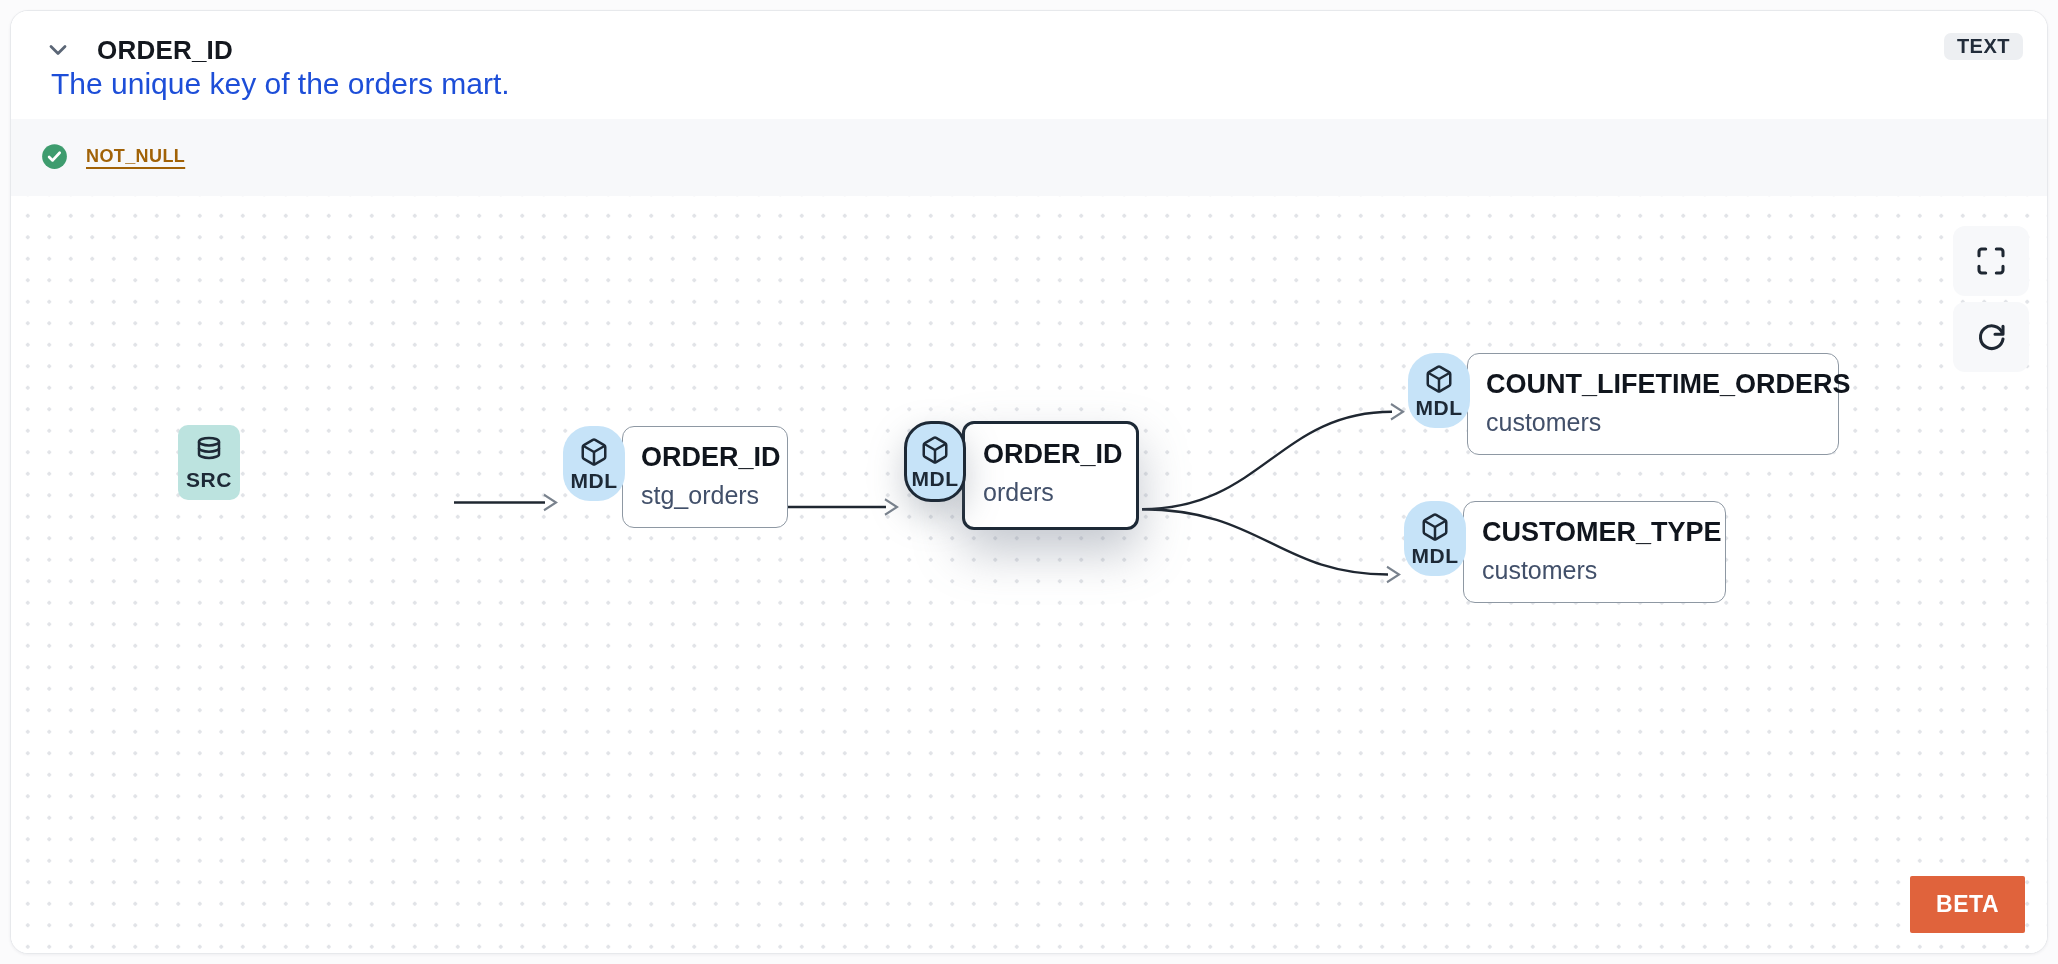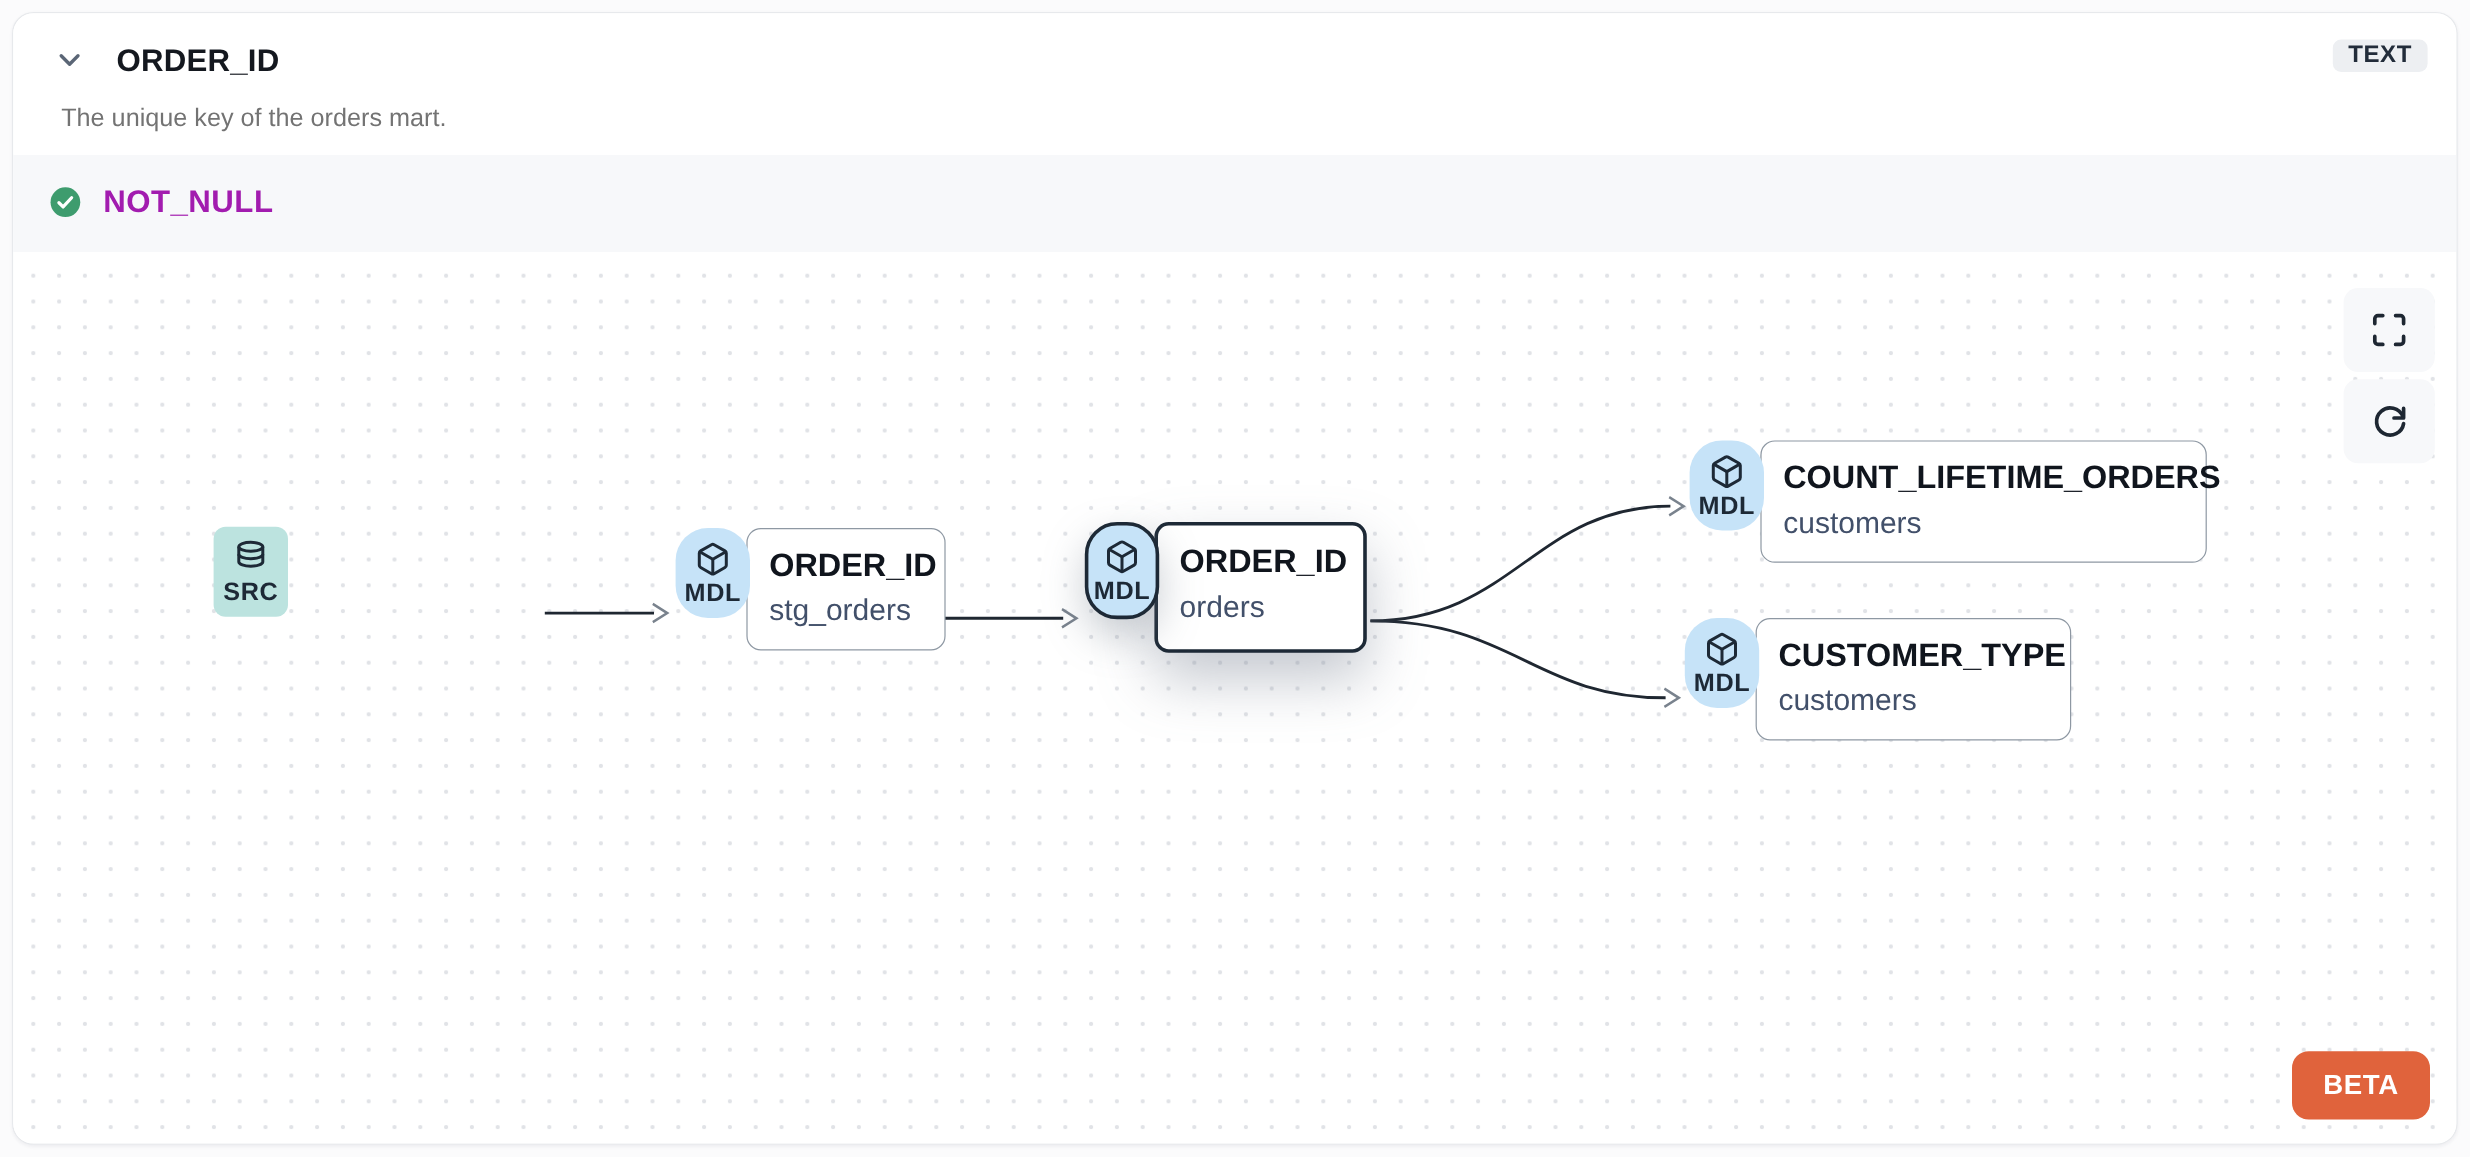--- a/index.html
+++ b/index.html
@@ -17,29 +17,29 @@
   .hdr { position:relative; background:#ffffff; padding:22px 24px 18px 30px; }
   .hdr-row { display:flex; align-items:center; gap:22px; }
   .chev-btn { width:34px; height:34px; display:flex; align-items:center; justify-content:center; cursor:pointer; background:none; border:none; }
   .chev-btn svg { stroke:#5b6676; }
   .hdr-title { font-size:26px; font-weight:700; color:#14181f; letter-spacing:.2px; }
   .type-badge {
     position:absolute; right:24px; top:22px;
     background:#edeff2; color:#222c3a; font-size:20px; font-weight:700;
     padding:2px 13px; border-radius:7px; letter-spacing:.5px;
   }
-  .hdr-desc { margin-top:20px; padding-left:10px; font-size:21px; color:#737373; }
+  .hdr-desc { padding-left:10px; font-size:30px; color:#1d4ed8; }
 
   
   .tests { background:#f7f8fa; padding:24px 0 26px 30px; display:flex; flex-direction:column; gap:26px; }
   .test-row { display:flex; align-items:center; gap:18px; }
   .test-check { width:27px; height:27px; flex:0 0 auto; }
   .test-link {
-    font-size:26px; font-weight:700; color:#a21caf; letter-spacing:.4px;
-    text-underline-offset:5px; text-decoration-thickness:1.5px; cursor:pointer;
+    font-size:18px; font-weight:700; color:#a16207; letter-spacing:.4px;
+    text-decoration:underline; text-underline-offset:5px; text-decoration-thickness:1.5px; cursor:pointer;
   }
 
   
   .canvas {
     position:relative; flex:1; background:#ffffff;
     background-image: radial-gradient(circle, #e1e3e7 1.7px, transparent 1.8px);
     background-size: 21.5px 21.5px; background-position: 6px 9px;
   }
   .edges { position:absolute; left:0; top:0; width:100%; height:100%; pointer-events:none; }
 
@@ -67,21 +67,21 @@
   .controls { position:absolute; right:18px; top:30px; display:flex; flex-direction:column; gap:6px; }
   .ctl-btn {
     width:76px; height:70px; border:none; border-radius:12px; background:#f7f8fa;
     display:flex; align-items:center; justify-content:center; cursor:pointer;
   }
   .ctl-btn svg { stroke:#1e2732; }
 
   .beta-badge {
     position:absolute; right:22px; bottom:20px;
     background:#e0633c; color:#ffffff; font-size:23px; font-weight:700; letter-spacing:.5px;
-    padding:15px 26px; border-radius:14px;
+    padding:15px 26px; border-radius:2px;
   }
 </style>
 </head>
 <body>
 
 <div class="stage">
   <div class="panel">
 
     <div class="hdr">
       <div class="hdr-row">

